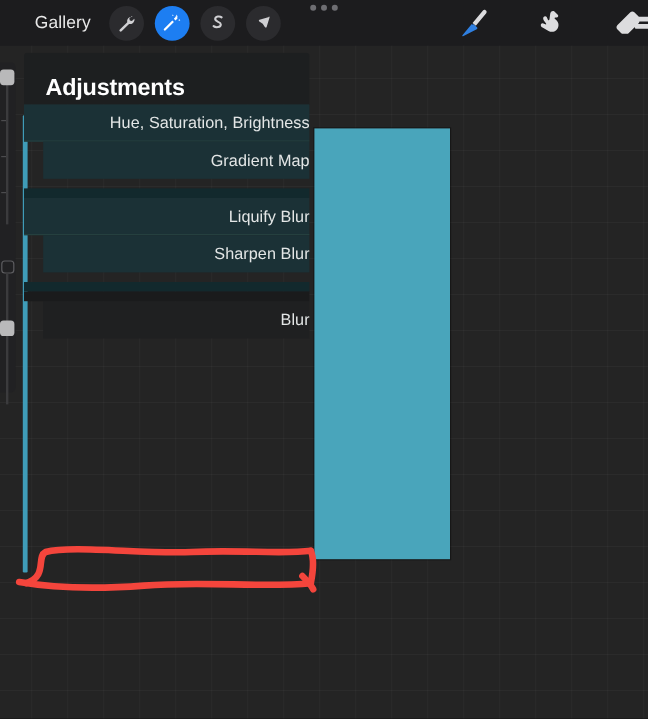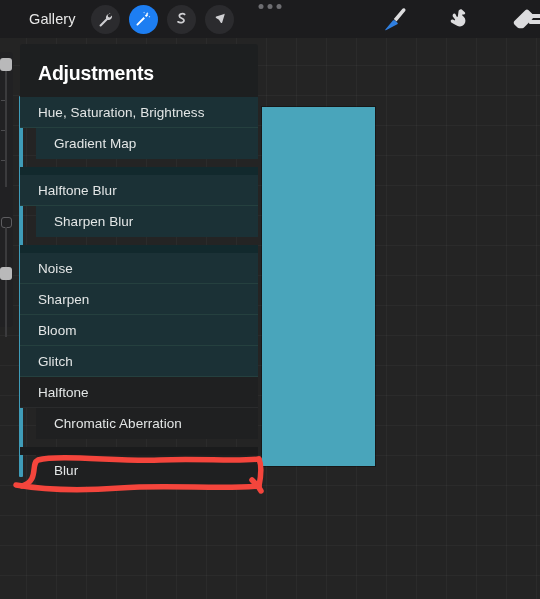--- a/index.html
+++ b/index.html
@@ -180,21 +180,21 @@
     z-index: 22;
     overflow: hidden;
     border-top-left-radius: 3px;
     border-top-right-radius: 3px;
   }
   .panel-head {
     height: 41px;
     background: #1d1f20;
     display: flex;
     align-items: flex-end;
-    padding: 0 0 12px 18px;
+    padding: 0 0 2px 18px;
   }
   .panel-title {
     color: #ffffff;
     font-size: 19.5px;
     font-weight: bold;
     letter-spacing: -0.2px;
   }
   .panel-body {
     position: relative;
   }
@@ -204,20 +204,21 @@
   .item {
     height: 31px;
     display: flex;
     align-items: center;
     padding-left: 18px;
     color: #e3e6e6;
     font-size: 13.5px;
     letter-spacing: 0.05px;
     position: relative;
     box-sizing: border-box;
+    justify-content: flex-end;
   }
   
   .item.tint {
     background: #1b3136;
     border-bottom: 1px solid #25403f;
   }
   .item.dark {
     background: #1f2021;
     border-bottom: 1px solid #2a2b2c;
   }
@@ -362,48 +363,28 @@
           <span>Hue, Saturation, Brightness</span>
         </div>
         <div class="item tint">
           <span>Gradient Map</span>
         </div>
       </div>
       <div class="gap-tint"></div>
 
       <div class="group">
         <div class="item tint">
-          <span>Halftone Blur</span>
+          <span>Liquify Blur</span>
         </div>
         <div class="item tint">
           <span>Sharpen Blur</span>
         </div>
       </div>
       <div class="gap-tint"></div>
 
-      <div class="group">
-        <div class="item tint">
-          <span>Noise</span>
-        </div>
-        <div class="item tint">
-          <span>Sharpen</span>
-        </div>
-        <div class="item tint">
-          <span>Bloom</span>
-        </div>
-        <div class="item tint">
-          <span>Glitch</span>
-        </div>
-        <div class="item dark">
-          <span>Halftone</span>
-        </div>
-        <div class="item dark">
-          <span>Chromatic Aberration</span>
-        </div>
-      </div>
       <div class="gap-dark"></div>
 
       <div class="group">
         <div class="item dark">
           <span>Blur</span>
         </div>
       </div>
 
     </div>
   </div>

